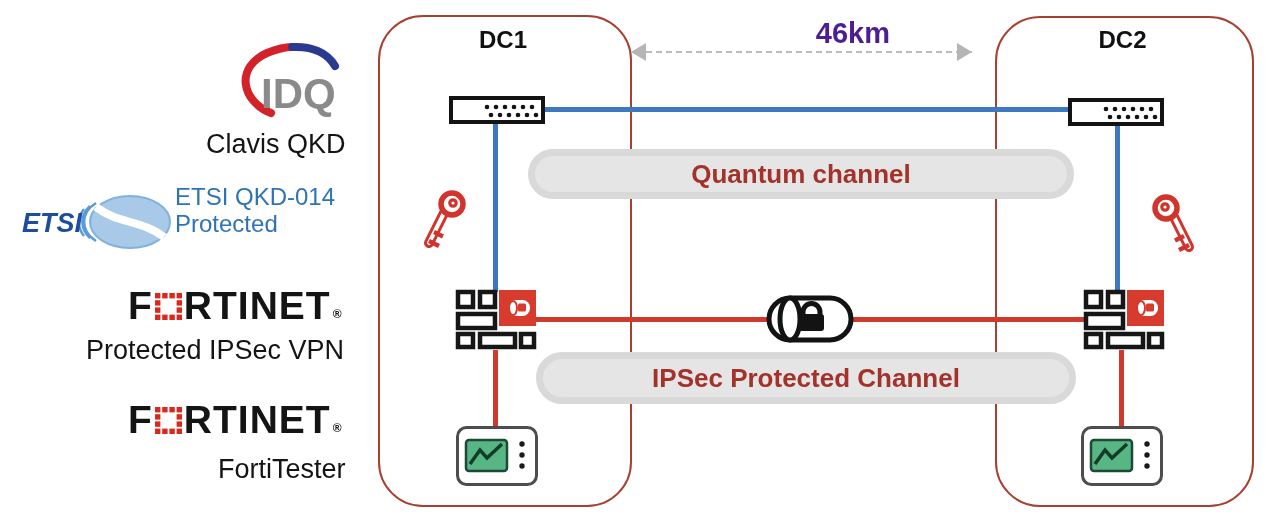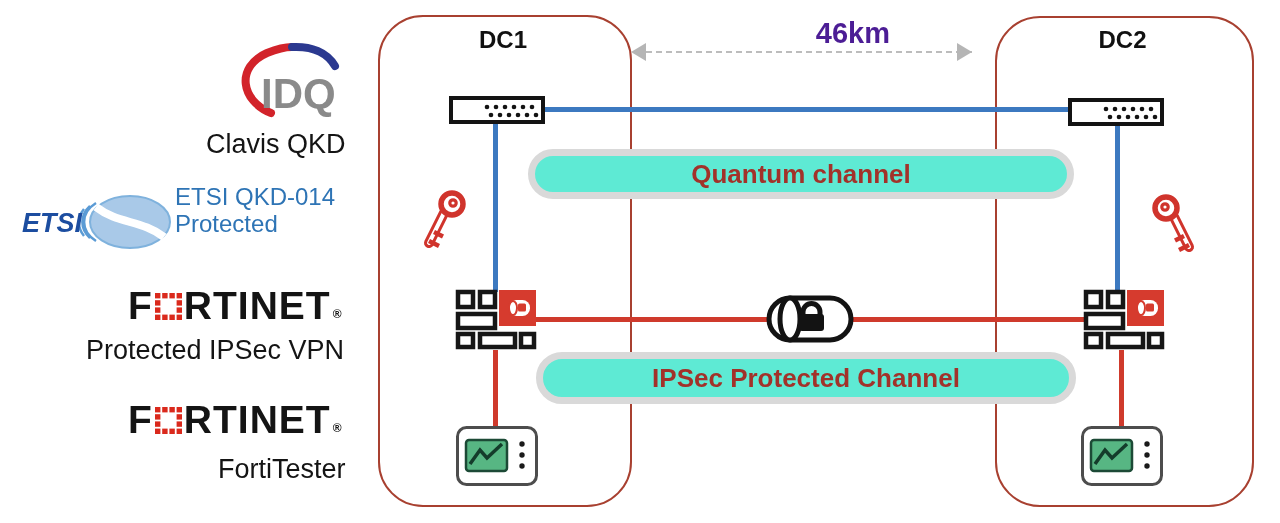--- a/index.html
+++ b/index.html
@@ -13,21 +13,21 @@
   .dc-box{border:2.5px solid #a84030;border-radius:45px;background:transparent;z-index:1;}
   .dc-title{font-weight:bold;font-size:24px;color:#111;text-align:center;z-index:2;}
 
   
   .dash-line{border-top:2px dashed #bcbcbc;z-index:1;}
   .arrow-left{width:0;height:0;border-top:9px solid transparent;border-bottom:9px solid transparent;border-right:15px solid #b5b5b5;z-index:1;}
   .arrow-right{width:0;height:0;border-top:9px solid transparent;border-bottom:9px solid transparent;border-left:15px solid #b5b5b5;z-index:1;}
   .distance-label{font-weight:bold;font-size:29px;color:#4c1d95;text-align:right;z-index:2;}
 
   
-  .pill{background:#5eead4;border:7px solid #d9d9d9;border-radius:30px;z-index:3;
+  .pill{background:#e5e5e5;border:7px solid #d9d9d9;border-radius:30px;z-index:3;
         display:flex;align-items:center;justify-content:center;}
   .pill-text{font-weight:bold;font-size:26px;color:#a2322a;}
 
   
   .blue-line{background:#3c79c0;z-index:4;}
   .red-line{background:#cf3a2c;z-index:4;}
   .icon-layer{z-index:5;}
 
   
   .black-label{font-size:27px;color:#141414;}

